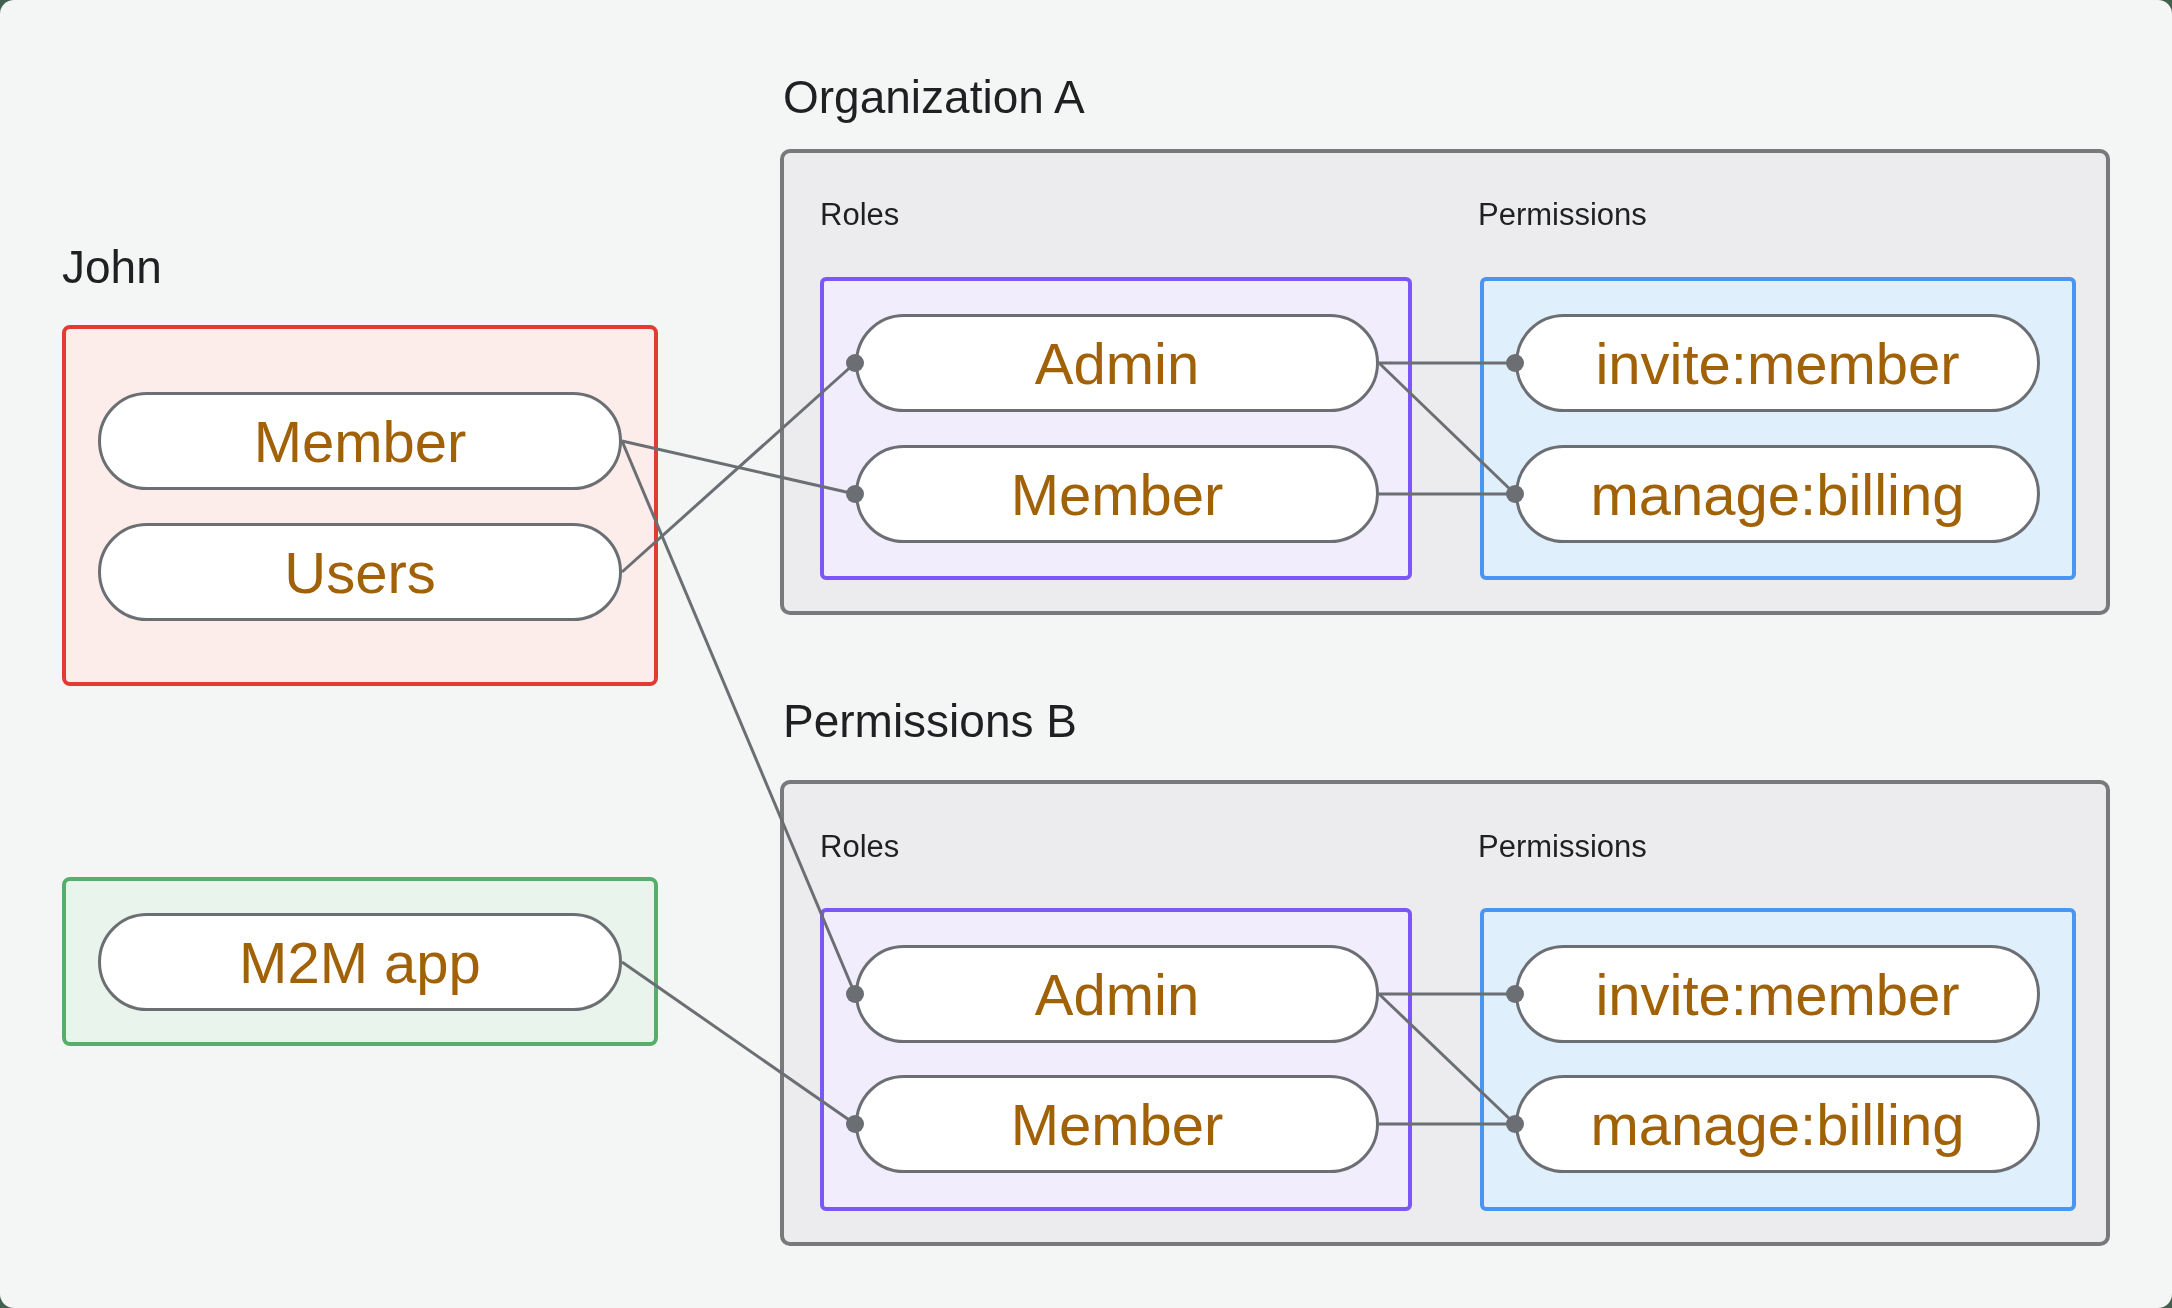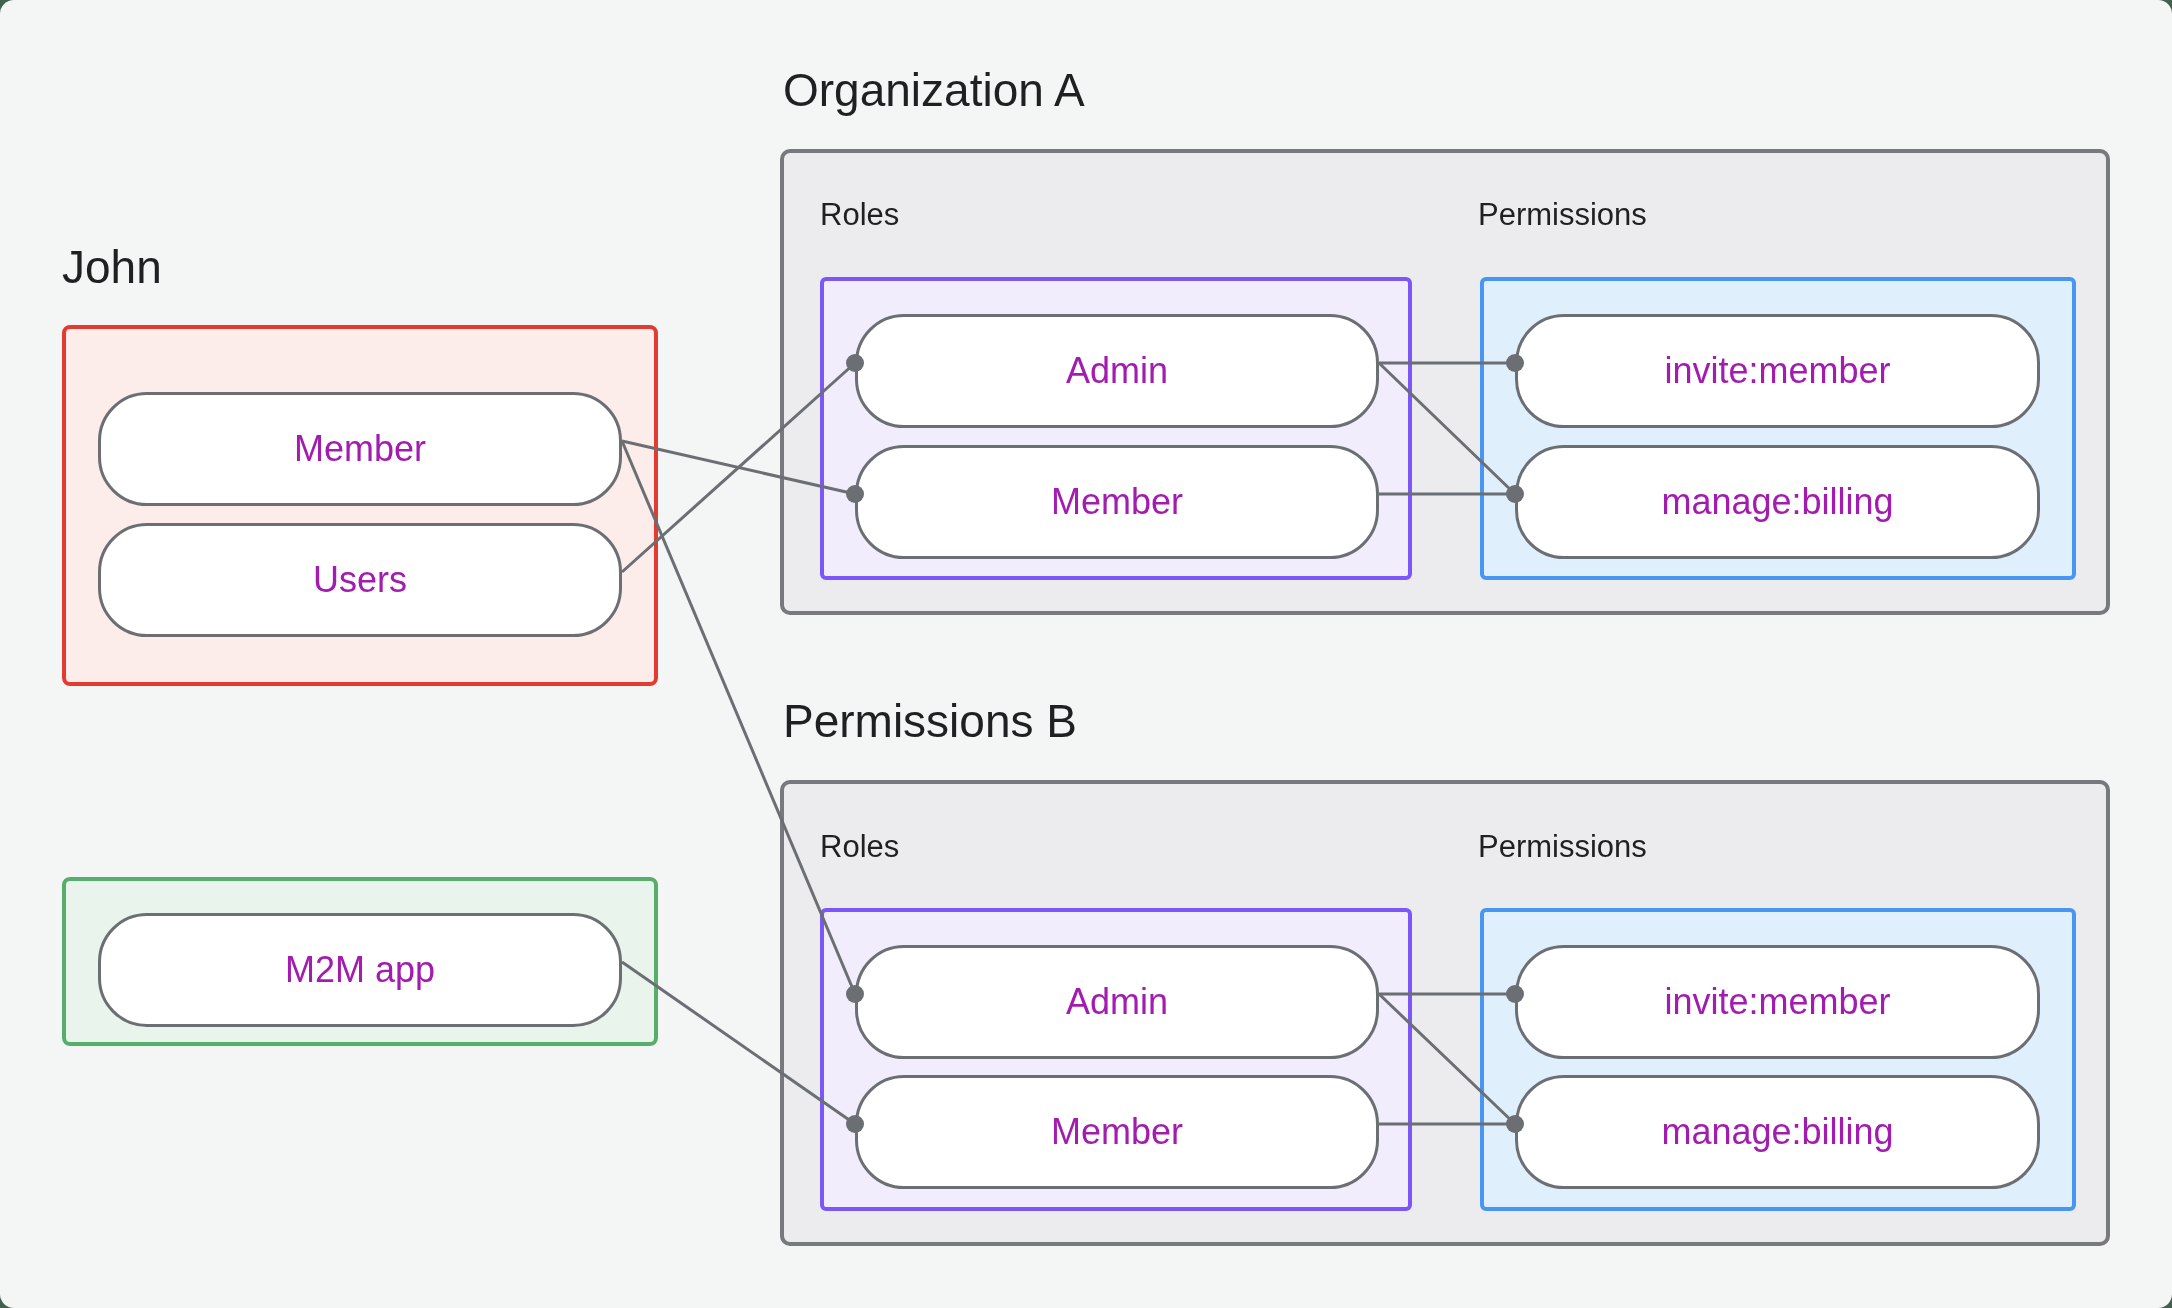--- a/index.html
+++ b/index.html
@@ -49,23 +49,23 @@
     border-radius:10px;z-index:1;
   }
   .users-box{background:var(--users-box-bg);border:4px solid var(--users-box-border);}
   .m2m-box{background:var(--m2m-box-bg);border:4px solid var(--m2m-box-border);}
   .roles-box{background:var(--roles-box-bg);border:4px solid var(--roles-box-border);border-radius:6px;z-index:2;}
   .permissions-box{background:var(--permissions-box-bg);border:4px solid var(--permissions-box-border);border-radius:6px;z-index:2;}
   .pill{
     background:var(--pill-bg);
     border:3px solid var(--pill-border);
     border-radius:49px;
-    height:114px;width:524px;
+    height:98px;width:524px;
     display:flex;align-items:center;justify-content:center;
-    font-size:36px;color:#a21caf;z-index:4;white-space:nowrap;
+    font-size:58px;color:#a16207;z-index:4;white-space:nowrap;
   }
   .pill-wide{width:525px;}
   #lines-layer{position:absolute;inset:0;z-index:6;pointer-events:none;}
 </style>
 </head>
 <body>
 
 <div class="card">
 
   <div class="abs section-label" style="left:62px;top:240px;">John</div>
@@ -73,21 +73,21 @@
   <div class="abs group-box users-box" style="left:62px;top:325px;width:596px;height:361px;"></div>
 
   <div class="abs pill" style="left:98px;top:392px;">Member</div>
   <div class="abs pill" style="left:98px;top:523px;">Users</div>
 
 
   <div class="abs group-box m2m-box" style="left:62px;top:877px;width:596px;height:169px;"></div>
 
   <div class="abs pill" style="left:98px;top:913px;">M2M app</div>
 
-  <div class="abs section-label" style="left:783px;top:63px;">Organization A</div>
+  <div class="abs section-label" style="left:783px;top:70px;">Organization A</div>
 
   <div class="abs org-box" style="left:780px;top:149px;width:1330px;height:466px;"></div>
 
   <div class="abs inner-label" style="left:820px;top:188px;">Roles</div>
   <div class="abs inner-label" style="left:1478px;top:188px;">Permissions</div>
 
   <div class="abs roles-box" style="left:820px;top:277px;width:592px;height:303px;"></div>
   <div class="abs permissions-box" style="left:1480px;top:277px;width:596px;height:303px;"></div>
 
   <div class="abs pill" style="left:855px;top:314px;">Admin</div>

